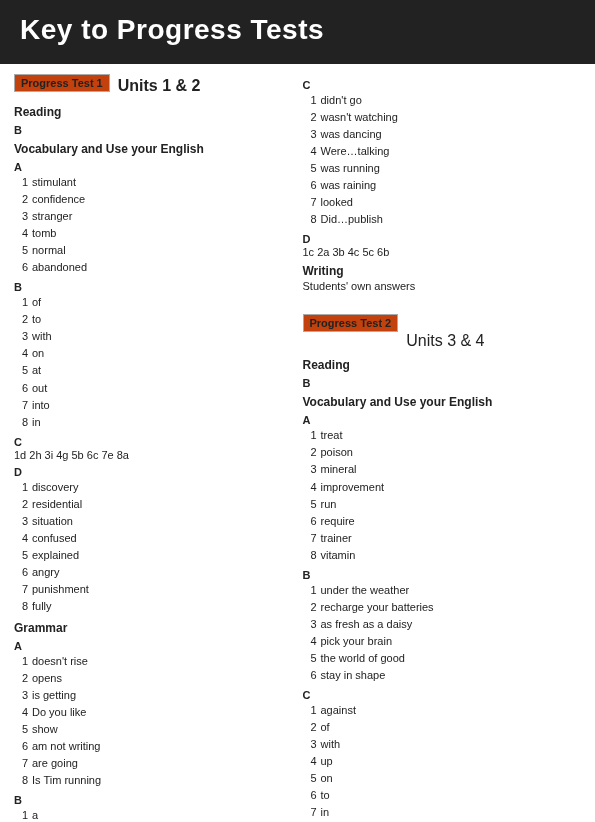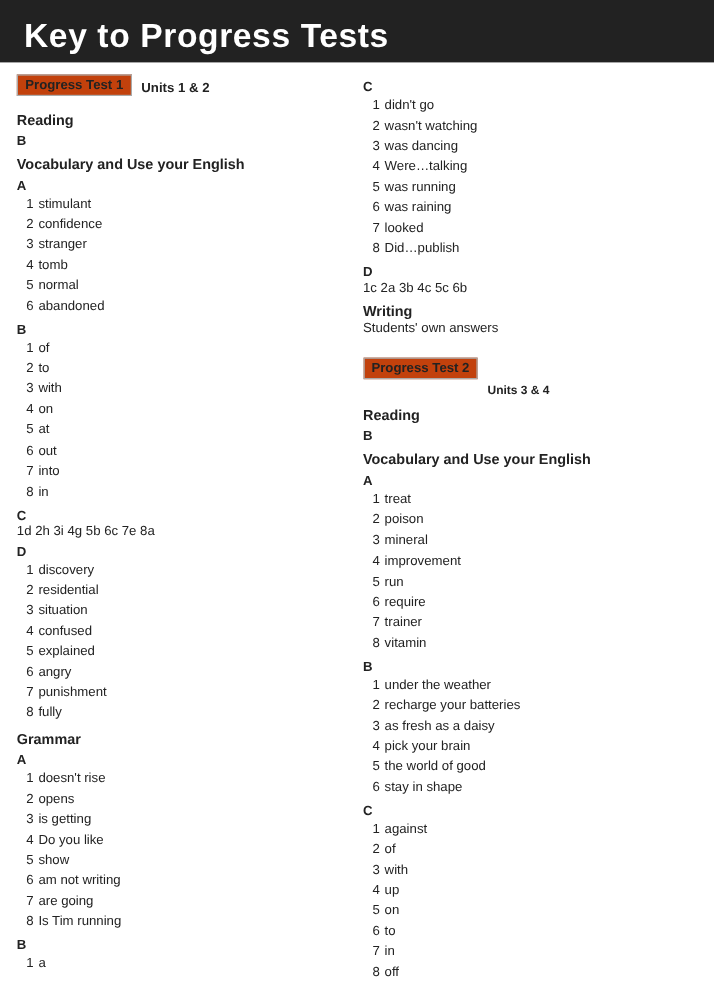--- a/index.html
+++ b/index.html
@@ -8,21 +8,21 @@
       min-height: 822px;
       background: #fff;
       font-family: Arial, Helvetica, sans-serif;
       font-size: 11px;
       color: #222;
     }
 
     .header {
       background: #222;
       color: #fff;
-      padding: 14px 20px 6px 20px;
+      padding: 14px 20px 18px 20px;
     }
     .header h1 {
       font-size: 28px;
       font-weight: bold;
       letter-spacing: 0.5px;
     }
 
     .content {
       display: flex;
       padding: 10px 14px 6px 14px;
@@ -101,21 +101,21 @@
 
 <div class="content">
 
   <div class="col col-left">
 
     <div class="progress-bar-wrapper">
       <div class="progress-bar-label">
         <span class="section-title-bar">
           <span>Progress Test 1</span>
         </span>
-        <span style="font-weight:bold; font-size:11px;">Units 1 &amp; 2</span>
+        <span style="font-weight:bold; font-size:16px;">Units 1 &amp; 2</span>
       </div>
     </div>
 
     <div>
       <div class="sub-heading">Reading</div>
       <div class="answer-label">B</div>
     </div>
 
     <div>
       <div class="sub-heading">Vocabulary and Use your English</div>
@@ -316,21 +316,21 @@
 
       <div class="sub-heading">Writing</div>
       <div class="answer-inline">Students' own answers</div>
     </div>
 
     <div class="progress-bar-wrapper" style="margin-top:8px;">
       <div class="progress-bar-label">
         <span class="section-title-bar">
           <span>Progress Test 2</span>
         </span>
-        <span style="font-weight:bold; font-size:10px;margin-top:32px;">Units 3 &amp; 4</span>
+        <span style="font-weight:normal; font-size:16px;margin-top:32px;">Units 3 &amp; 4</span>
       </div>
     </div>
 
     <div>
       <div class="sub-heading">Reading</div>
       <div class="answer-label">B</div>
     </div>
 
     <div>
       <div class="sub-heading">Vocabulary and Use your English</div>

